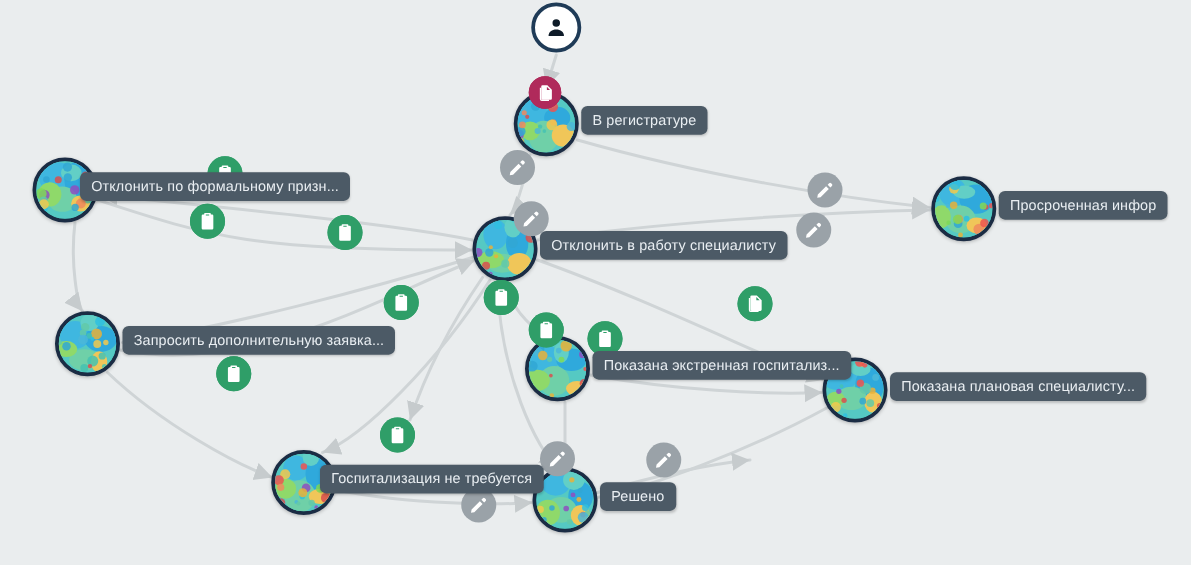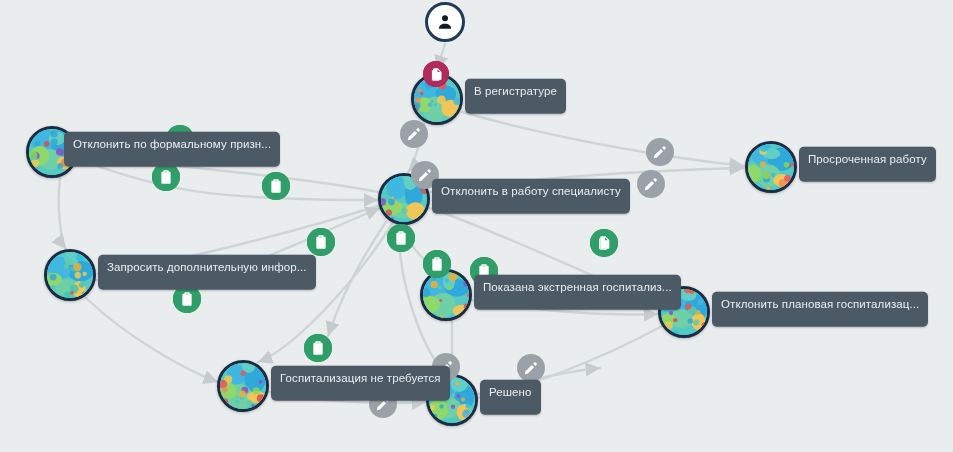--- a/index.html
+++ b/index.html
@@ -65,21 +65,21 @@
   .ebadge.gray svg{fill:#ffffff;}
 
   
   .chip{
     position:absolute;
     transform:translateY(-50%);
     background:#4c5a66;
     color:#e9eef2;
     font-size:11.5px;
     line-height:1;
-    padding:7px 9px 16px 9px;
+    padding:7px 9px 4px 9px;
     border-radius:5px;
     white-space:nowrap;
     box-shadow:0 1px 2px rgba(0,0,0,.2);
     letter-spacing:.1px;
   }
 </style>
 </head>
 <body>
 
 <div id="graph">
@@ -516,21 +516,21 @@
         <svg viewBox="0 0 24 24" fill="#ffffff">
           <path d="M3.4 17.3l9.9-9.9 3.3 3.3-9.9 9.9-4 .7.7-4z"></path>
           <path d="M15.2 5.6l1.8-1.8a1.6 1.6 0 0 1 2.3 0l1 1a1.6 1.6 0 0 1 0 2.3l-1.8 1.8-3.3-3.3z"></path>
         </svg>
       </div>
     </div>
   <div id="label-layer">
       <div class="chip" style="left: 465px; top: 96px;">В регистратуре</div>
       <div class="chip" style="left: 64px; top: 149px;">Отклонить по формальному призн...</div>
       <div class="chip" style="left: 432px; top: 196px;">Отклонить в работу специалисту</div>
-      <div class="chip" style="left: 799px; top: 164px;">Просроченная работу</div>
-      <div class="chip" style="left: 98px; top: 272px;">Запросить дополнительную инфор...</div>
+      <div class="chip" style="left: 799px; top: 164px;">Просроченная инфор</div>
+      <div class="chip" style="left: 98px; top: 272px;">Запросить дополнительную заявка...</div>
       <div class="chip" style="left: 474px; top: 292px;">Показана экстренная госпитализ...</div>
-      <div class="chip" style="left: 712px; top: 309px;">Отклонить плановая госпитализац...</div>
-      <div class="chip" style="left: 271px; top: 383px;">Госпитализация не требуется</div>
+      <div class="chip" style="left: 712px; top: 309px;">Показана плановая специалисту...</div>
+      <div class="chip" style="left: 256px; top: 383px;">Госпитализация не требуется</div>
       <div class="chip" style="left: 480px; top: 397px;">Решено</div>
     </div>
 
 </div>
 
 </body></html>

